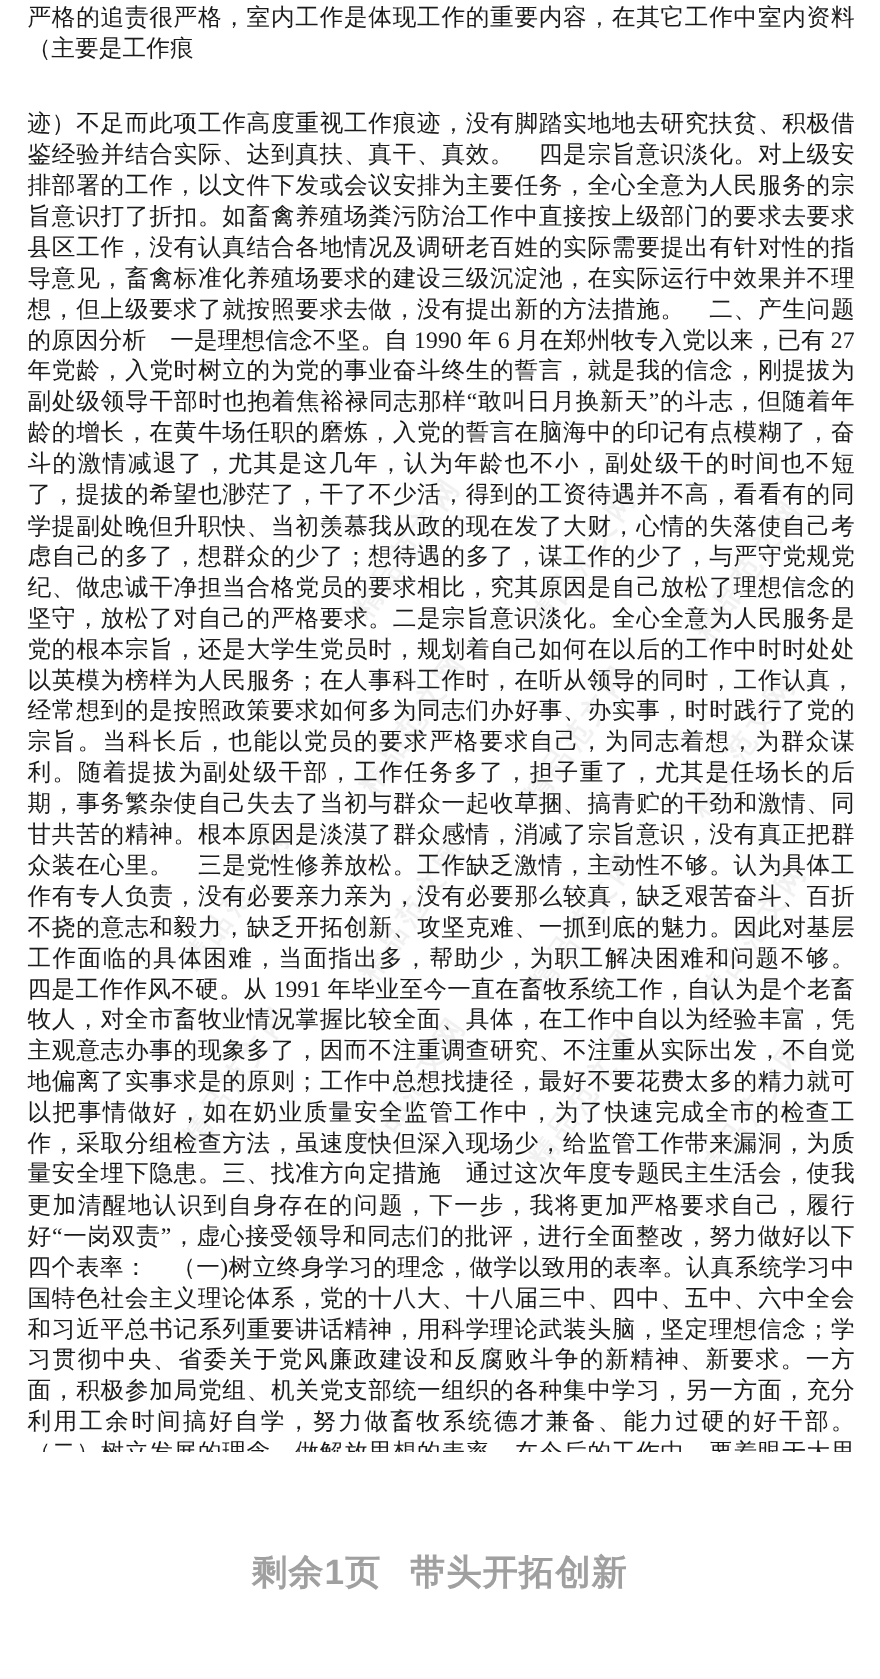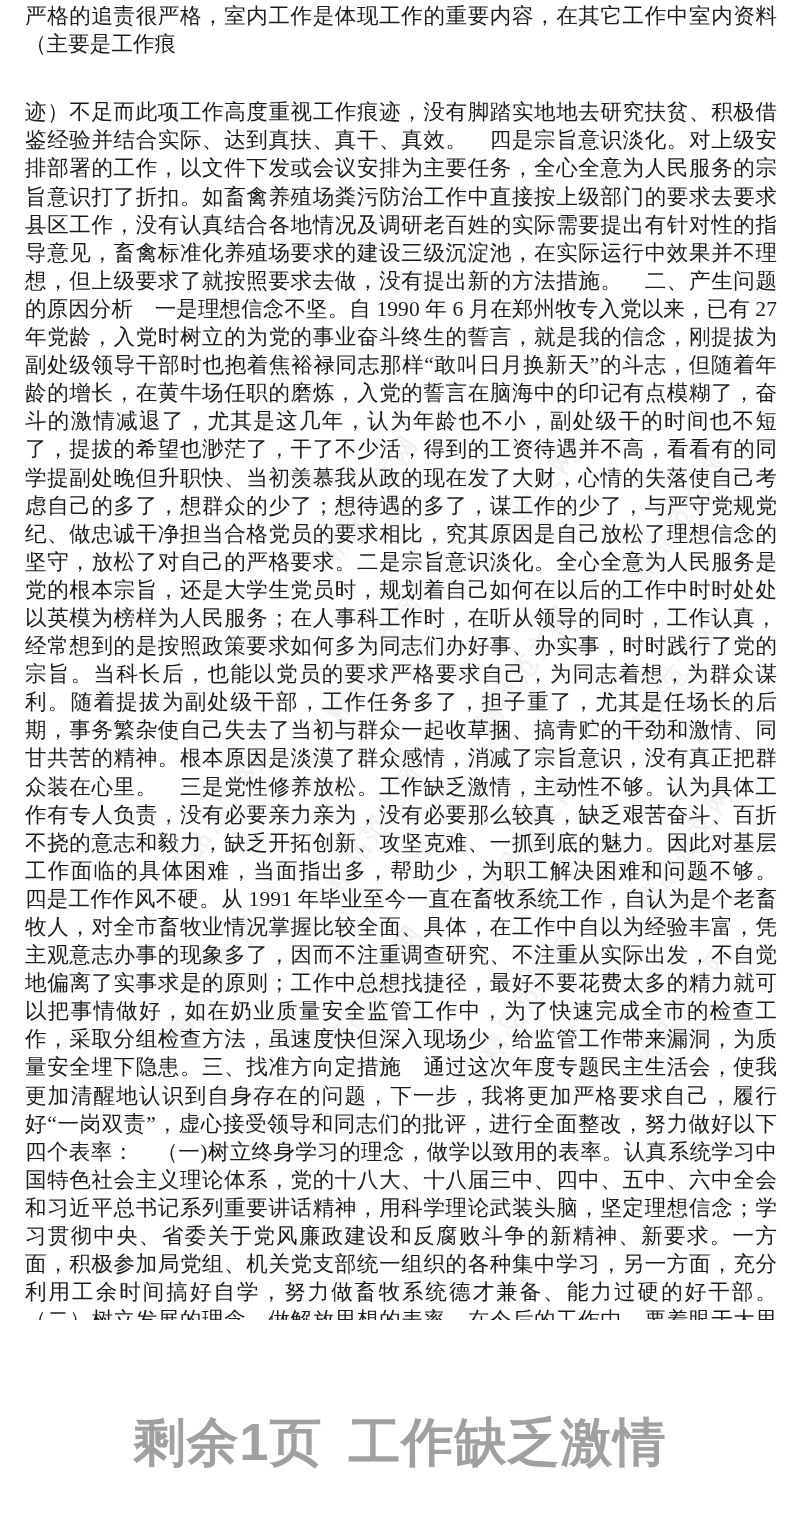--- a/index.html
+++ b/index.html
@@ -77,21 +77,21 @@
     position: absolute;
     left: 0;
     top: 1408px;
     width: 800px;
     text-align: center;
     z-index: 3;
   }
   #bottom-notice .notice-text {
     display: inline-block;
     font-family: "Liberation Sans", "DejaVu Sans", sans-serif;
-    font-size: 52px;
+    font-size: 32px;
     font-weight: 700;
     color: #a0a0a0;
     letter-spacing: 1px;
   }
   #bottom-notice .notice-gap {
     display: inline-block;
     width: 26px;
   }
   
   #fade-mask {
@@ -129,16 +129,16 @@
     <div class="watermark" style="left:610px; top:830px;">精品范文网</div>
     <div class="watermark" style="left:140px; top:960px;">精品范文网</div>
     <div class="watermark" style="left:300px; top:970px;">精品范文网</div>
     <div class="watermark" style="left:455px; top:980px;">精品范文网</div>
     <div class="watermark" style="left:610px; top:990px;">精品范文网</div>
   </div>
 
   <div id="fade-mask"></div>
 
   <div id="bottom-notice">
-    <span class="notice-text">剩余1页</span><span class="notice-gap"></span><span class="notice-text">工作缺乏激情</span>
+    <span class="notice-text">剩余1页</span><span class="notice-gap"></span><span class="notice-text">带头开拓创新</span>
   </div>
 
 </div>
 
 </body></html>

